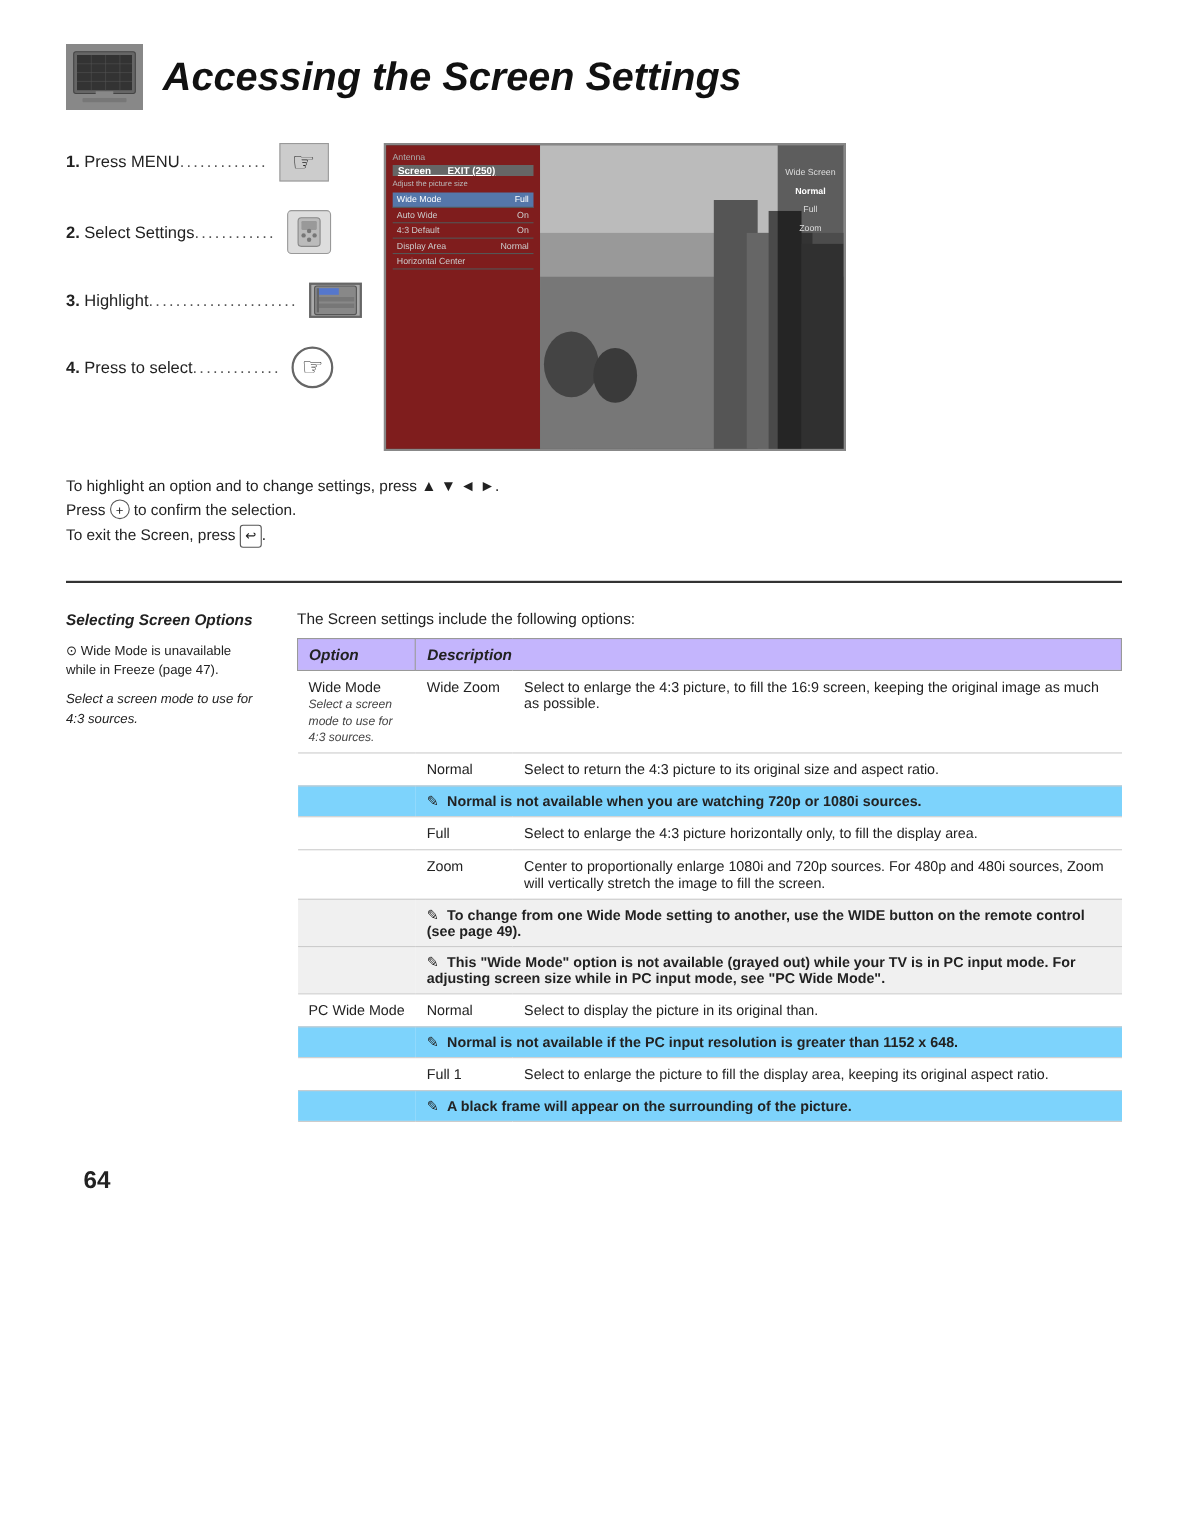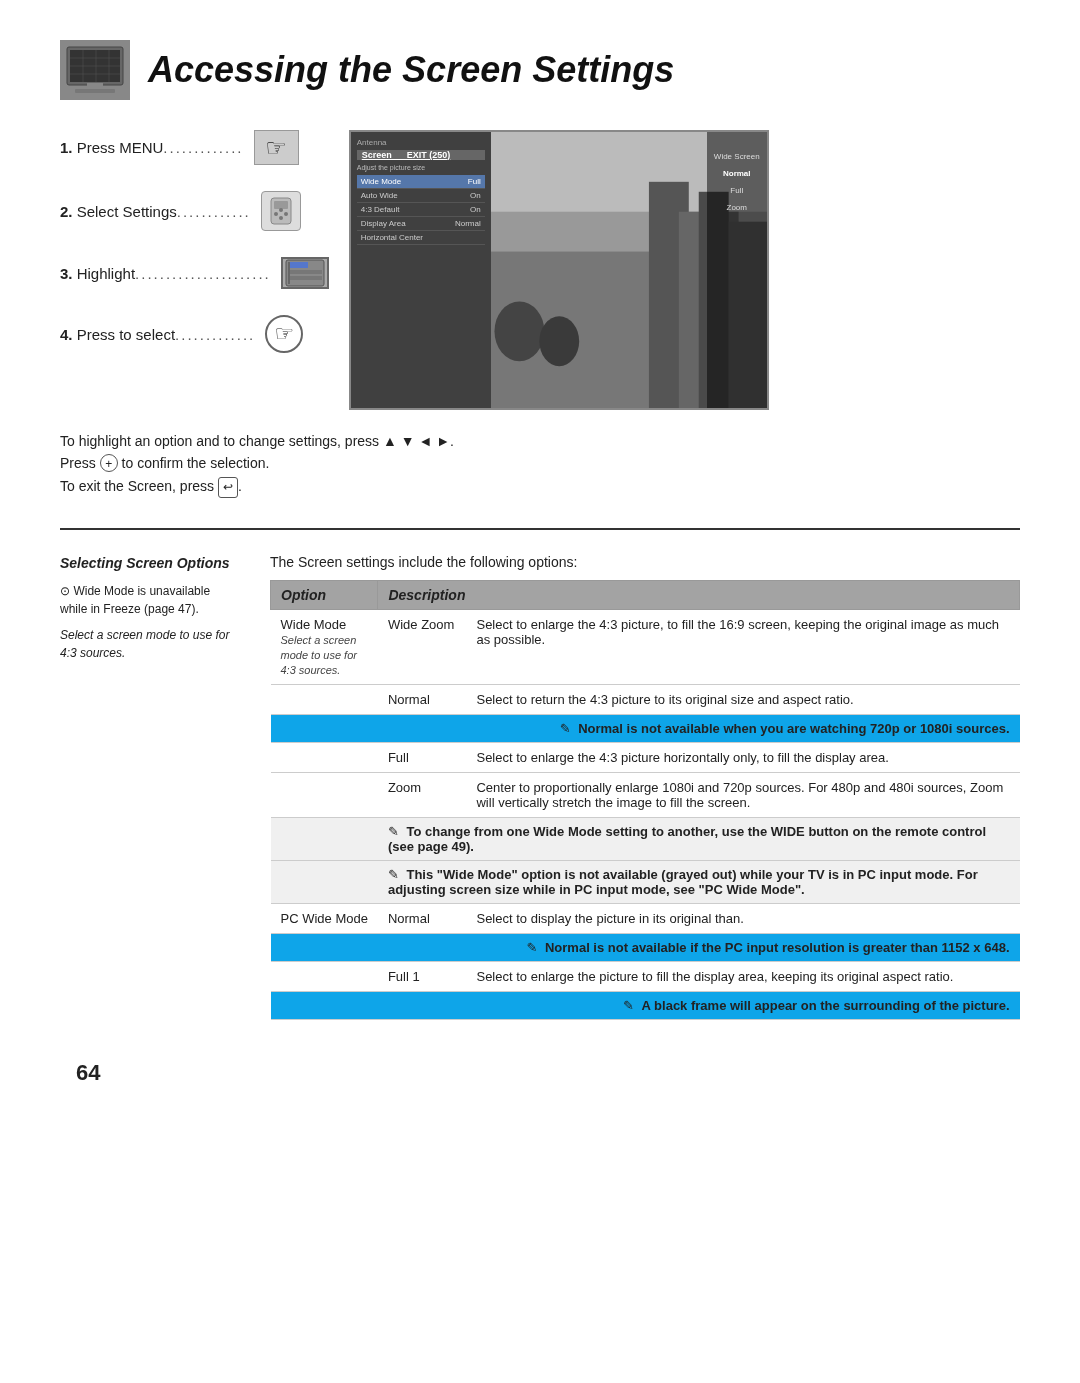--- a/index.html
+++ b/index.html
@@ -96,21 +96,21 @@
       position: relative;
       overflow: hidden;
     }
     .tv-screenshot-inner {
       width: 100%;
       height: 100%;
       display: grid;
       grid-template-columns: 140px 1fr;
     }
     .tv-menu-panel {
-      background: #404040;
+      background: #7f1d1d;
       padding: 6px;
       font-size: 8px;
       color: #ddd;
     }
     .tv-menu-title {
       background: #666;
       color: #fff;
       padding: 0 5px;
       font-size: 9px;
       font-weight: bold;
@@ -192,42 +192,41 @@
       margin-bottom: 10px;
     }
 
     
     .options-table {
       width: 100%;
       border-collapse: collapse;
       font-size: 13px;
     }
     .options-table thead tr th {
-      background: #a3a3a3;
+      background: #c4b5fd;
       border: 1px solid #999;
       padding: 6px 10px;
       text-align: left;
       font-style: italic;
       font-weight: bold;
       font-size: 14px;
     }
     .options-table tbody tr td {
       border-bottom: 1px solid #ccc;
       padding: 7px 10px;
       vertical-align: top;
     }
     .options-table tbody tr td.option-name {
       font-weight: normal;
       white-space: nowrap;
       vertical-align: top;
     }
     .note-row td {
-      background: #0ea5e9;
+      background: #7dd3fc;
       border-bottom: 1px solid #bbb;
-      text-align: right;
     }
     .note-cell {
       padding: 6px 10px !important;
       font-size: 13px;
     }
     .note-bold { font-weight: bold; }
     .note-icon-pencil {
       font-size: 13px;
       margin-right: 4px;
     }

